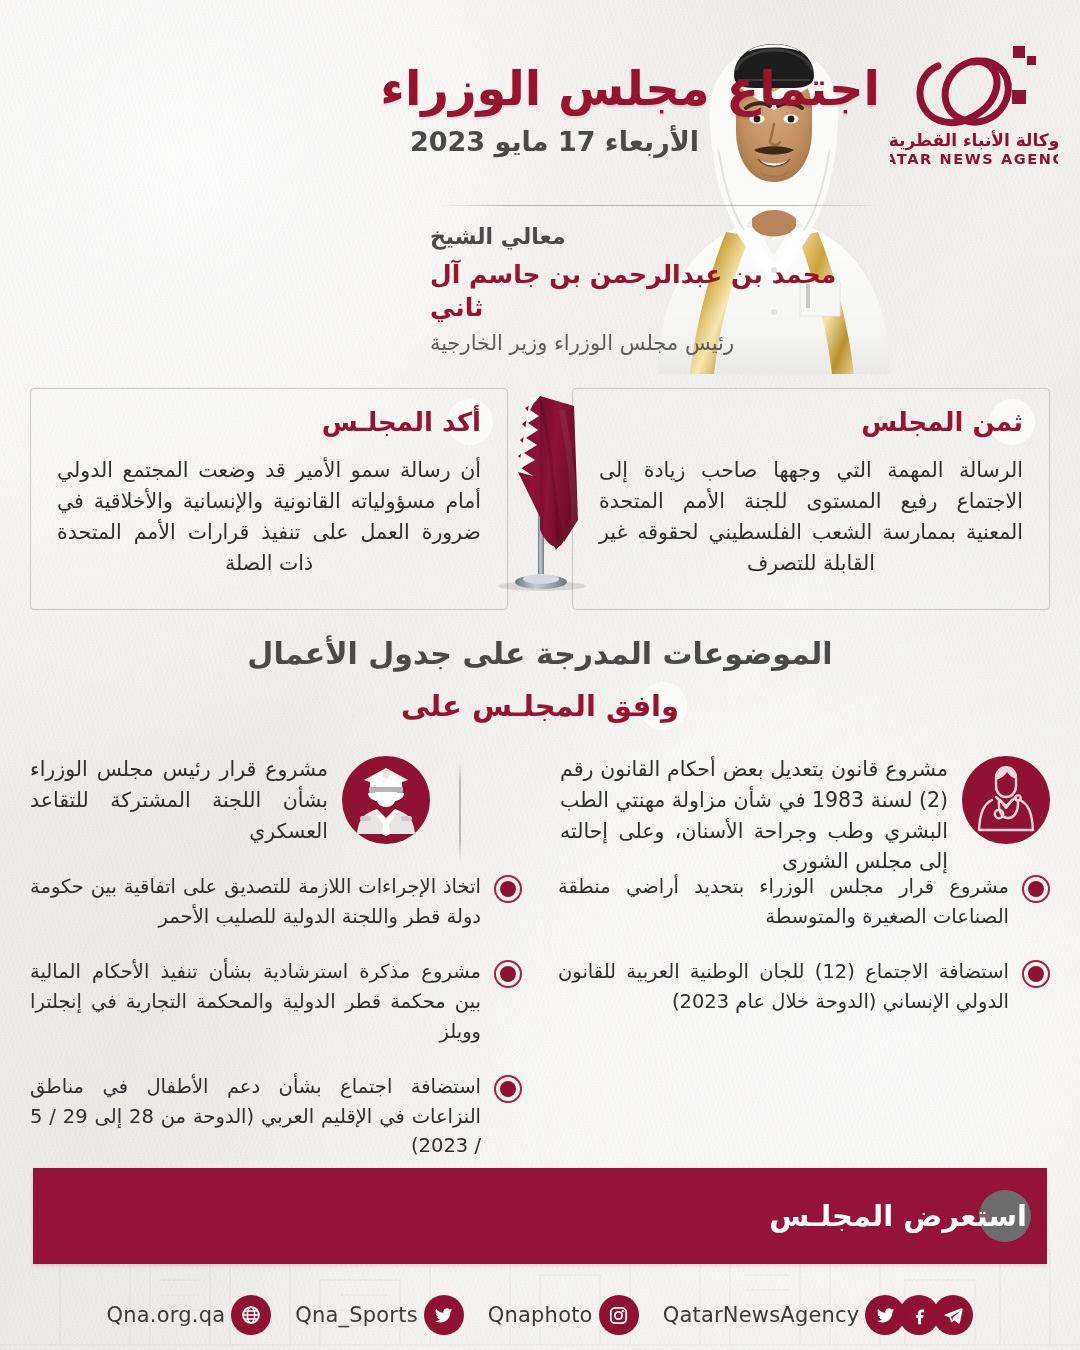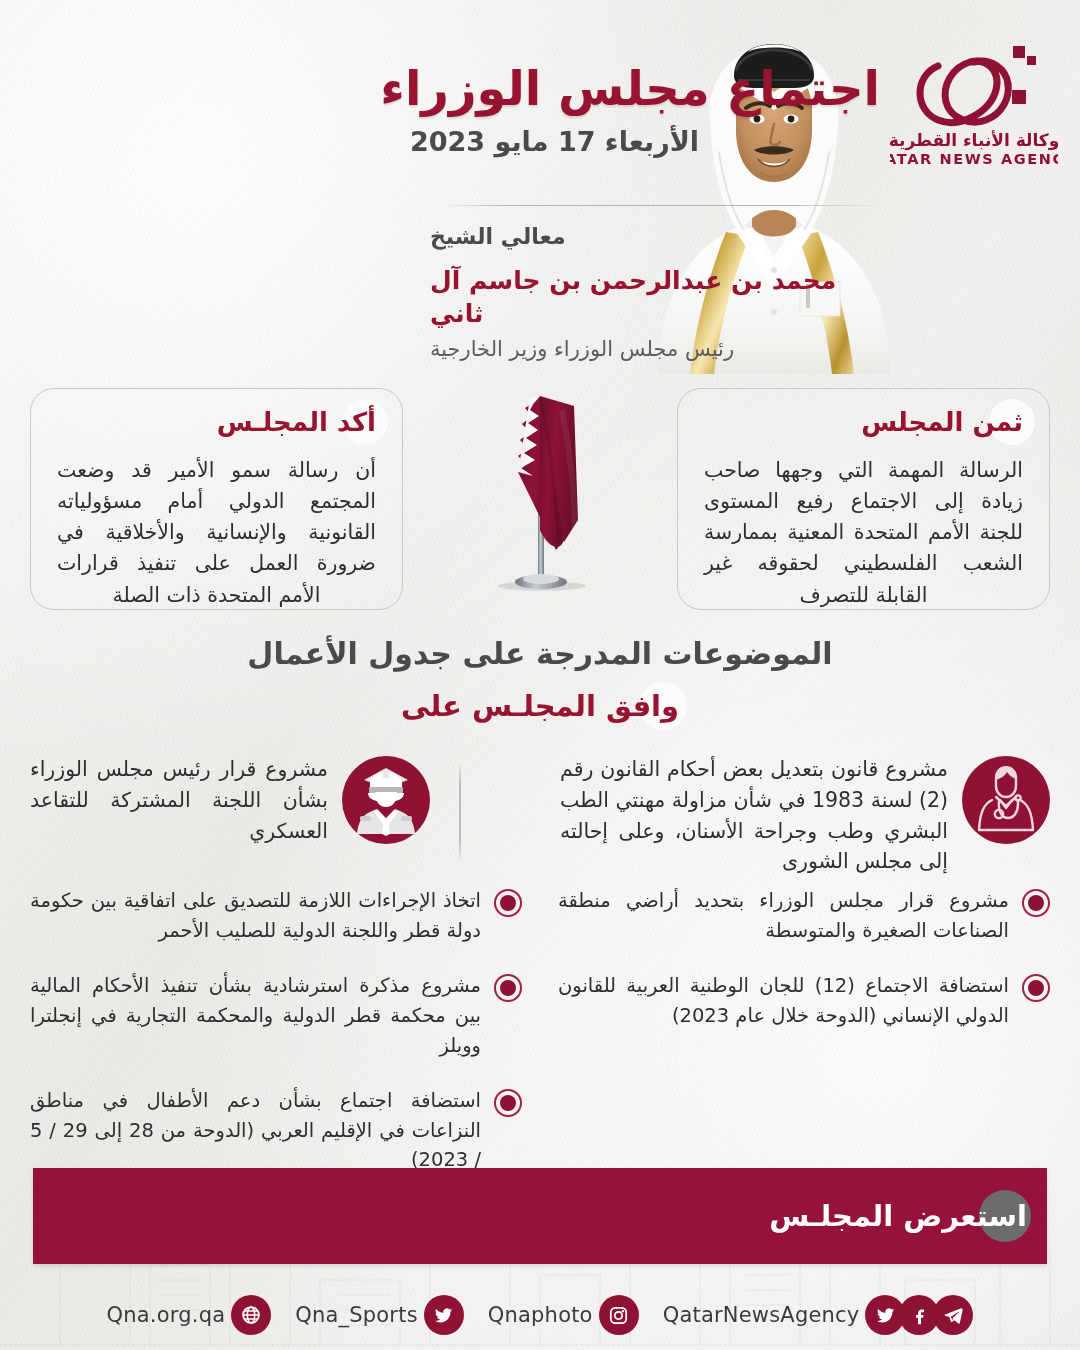--- a/index.html
+++ b/index.html
@@ -66,30 +66,30 @@
   }
 
   .hr-rule {
     position: absolute; right: 200px; top: 205px;
     width: 440px; height: 1px;
     background: linear-gradient(to left, rgba(130,130,130,0), rgba(130,130,130,.55) 20%, rgba(130,130,130,.55) 85%, rgba(130,130,130,0));
   }
 
   .person-block { position: absolute; right: 200px; top: 222px; width: 450px; text-align: left; }
   .p-rank { font-size: 22px; font-weight: bold; color: #4a4a4a; line-height: 1.35; }
-  .p-name { font-size: 25px; font-weight: bold; color: #97132f; line-height: 1.35; margin-top: 12px; }
+  .p-name { font-size: 25px; font-weight: bold; color: #97132f; line-height: 1.35; margin-top: 6px; }
   .p-role { font-size: 21px; color: #5d5d5d; line-height: 1.4; margin-top: 4px; }
 
   
   .cards { position: absolute; left: 0; top: 388px; width: 1080px; height: 228px; }
 
   .card {
-    position: absolute; top: 0; width: 373px; height: 222px;
+    position: absolute; top: 0; width: 478px; height: 222px;
     border: 1.5px solid #c9c7c4;
-    border-radius: 24px;
+    border-radius: 4px;
     background: rgba(255,255,255,0.10);
   }
   .card.right { right: 30px; }
   .card.left  { left: 30px; }
 
   .card-head {
     position: absolute; top: 18px; right: 26px;
     display: flex; align-items: center; justify-content: flex-start;
   }
   .card-head .disc {
@@ -155,21 +155,21 @@
     width: 1.5px; height: 100px;
     background: linear-gradient(to bottom, rgba(150,150,150,0), rgba(150,150,150,.6) 22%, rgba(150,150,150,.6) 78%, rgba(150,150,150,0));
   }
 
   
   .bullets { position: absolute; left: 0; top: 872px; width: 1080px; height: 268px; }
   .bcol { position: absolute; top: 0; width: 492px; }
   .bcol.right { right: 30px; }
   .bcol.left  { left: 30px; }
 
-  .bullet { display: flex; align-items: flex-start; margin-bottom: 26px; margin-top: 14px; }
+  .bullet { display: flex; align-items: flex-start; margin-bottom: 26px; }
   .bullet-dot {
     flex: 0 0 auto;
     width: 28px; height: 28px; border-radius: 50%;
     border: 2px solid #a31f45;
     background: transparent;
     position: relative;
     margin-top: 3px;
   }
   .bullet-dot::after {
     content: "";

